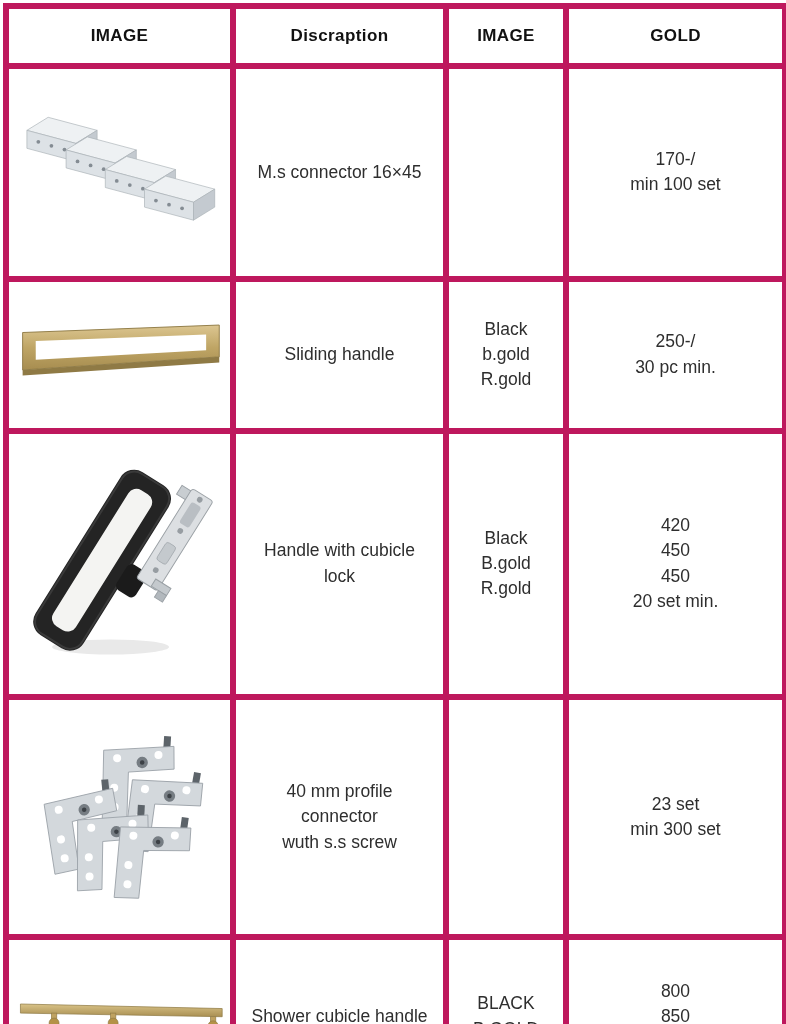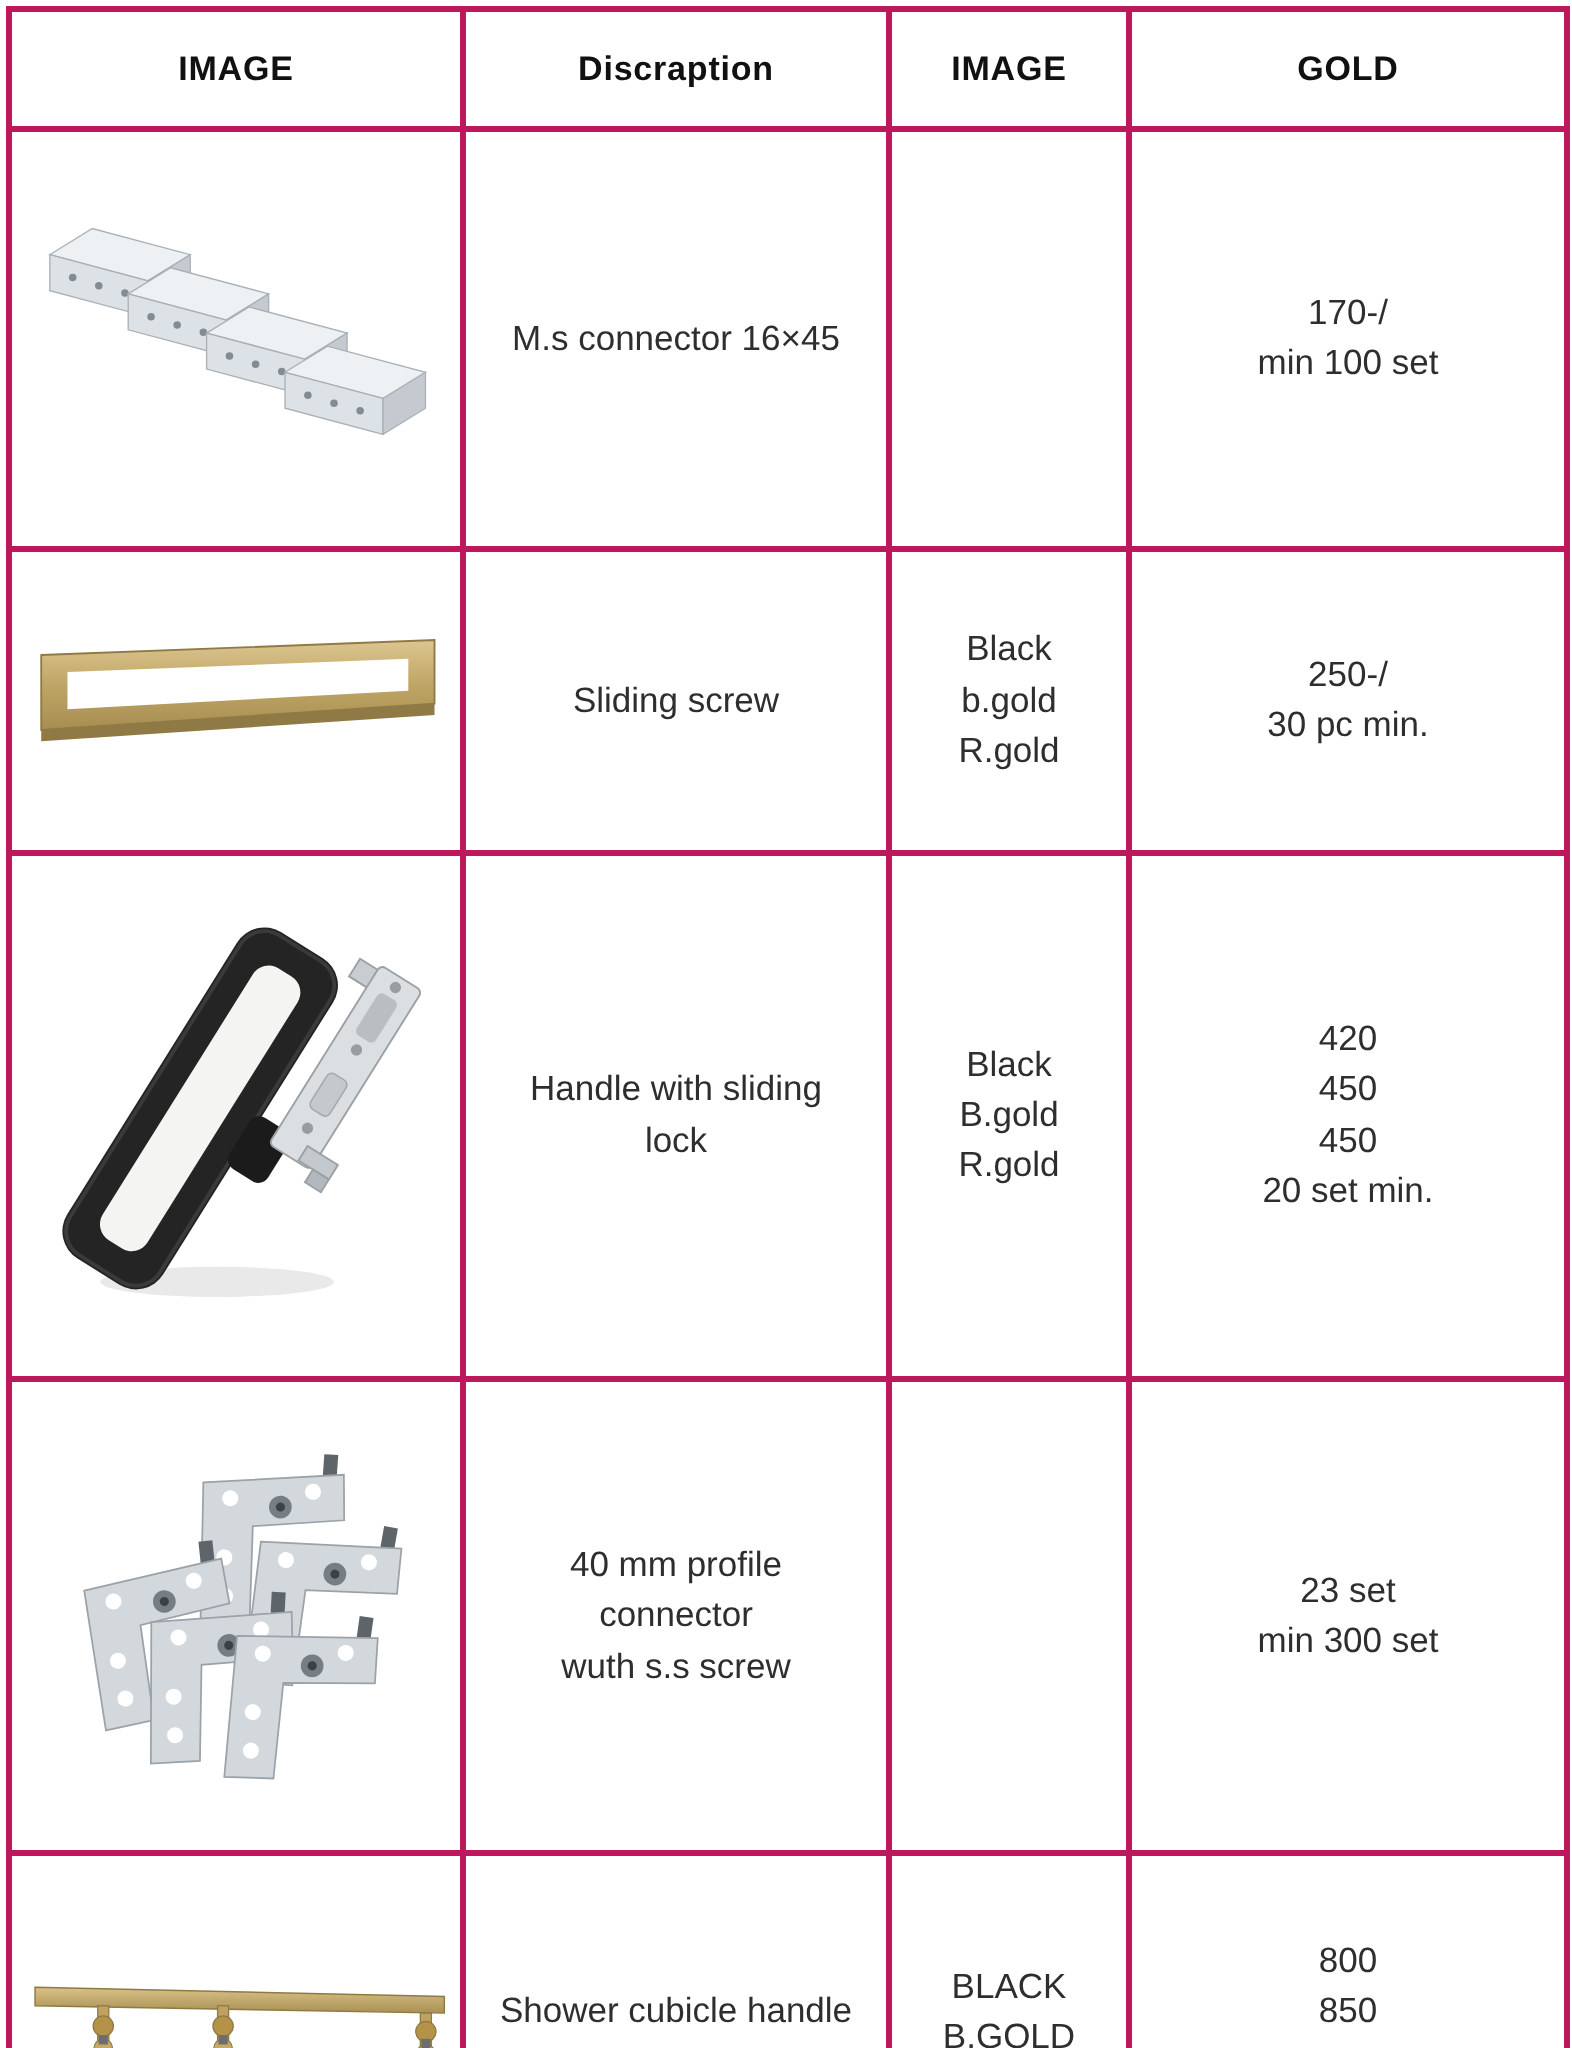--- a/index.html
+++ b/index.html
@@ -9,21 +9,21 @@
     -webkit-font-smoothing:antialiased;
   }
   .sheet{position:relative;width:786px;height:1024px;background:#fff;}
   table.price{
     border-collapse:collapse;
     table-layout:fixed;
     width:779px;
     margin:3px 0 0 3px;
   }
   table.price th, table.price td{
-    border:3px solid #be185d;
+    border:6px solid #be185d;
     text-align:center;
     vertical-align:middle;
     padding:2px 6px;
     background:#fff;
   }
   th{
     font-size:17px;
     font-weight:bold;
     color:#111;
     letter-spacing:.4px;
@@ -108,21 +108,21 @@
                   <stop offset="0.5" stop-color="#bfa565"></stop>
                   <stop offset="1" stop-color="#a78d50"></stop>
                 </linearGradient>
               </defs>
               <polygon points="6,56 216,42 216,48 6,62" fill="#8f7a45"></polygon>
               <polygon points="6,16 216,8 216,42 6,56" fill="url(#gold1)" stroke="#8f7a45" stroke-width="1"></polygon>
               <polygon points="20,25 202,18 202,35 20,45" fill="#ffffff"></polygon>
             </svg>
           </div>
         </td>
-        <td>Sliding screw</td>
+        <td>Sliding handle</td>
         <td>Black
 b.gold
 R.gold</td>
         <td>250-/
 30 pc min.</td>
       </tr>
 
       <tr class="r3">
         <td>
           <div class="imgwrap">
@@ -141,21 +141,21 @@
                 <rect x="-6" y="4" width="12" height="22" rx="3" fill="#c4c9cd" stroke="#a3a9ae" stroke-width="0.8"></rect>
                 <circle cx="0" cy="-52" r="3" fill="#979da2"></circle>
                 <circle cx="0" cy="-13" r="3" fill="#979da2"></circle>
                 <circle cx="0" cy="36" r="3" fill="#979da2"></circle>
                 <rect x="5" y="44" width="19" height="9" fill="#c4c9cd" stroke="#9aa0a5" stroke-width="1"></rect>
                 <rect x="14" y="53" width="10" height="8" fill="#b2b8bd" stroke="#9aa0a5" stroke-width="1"></rect>
               </g>
             </svg>
           </div>
         </td>
-        <td>Handle with sliding
+        <td>Handle with cubicle
 lock</td>
         <td>Black
 B.gold
 R.gold</td>
         <td>420
 450
 450
 20 set min.</td>
       </tr>
 

